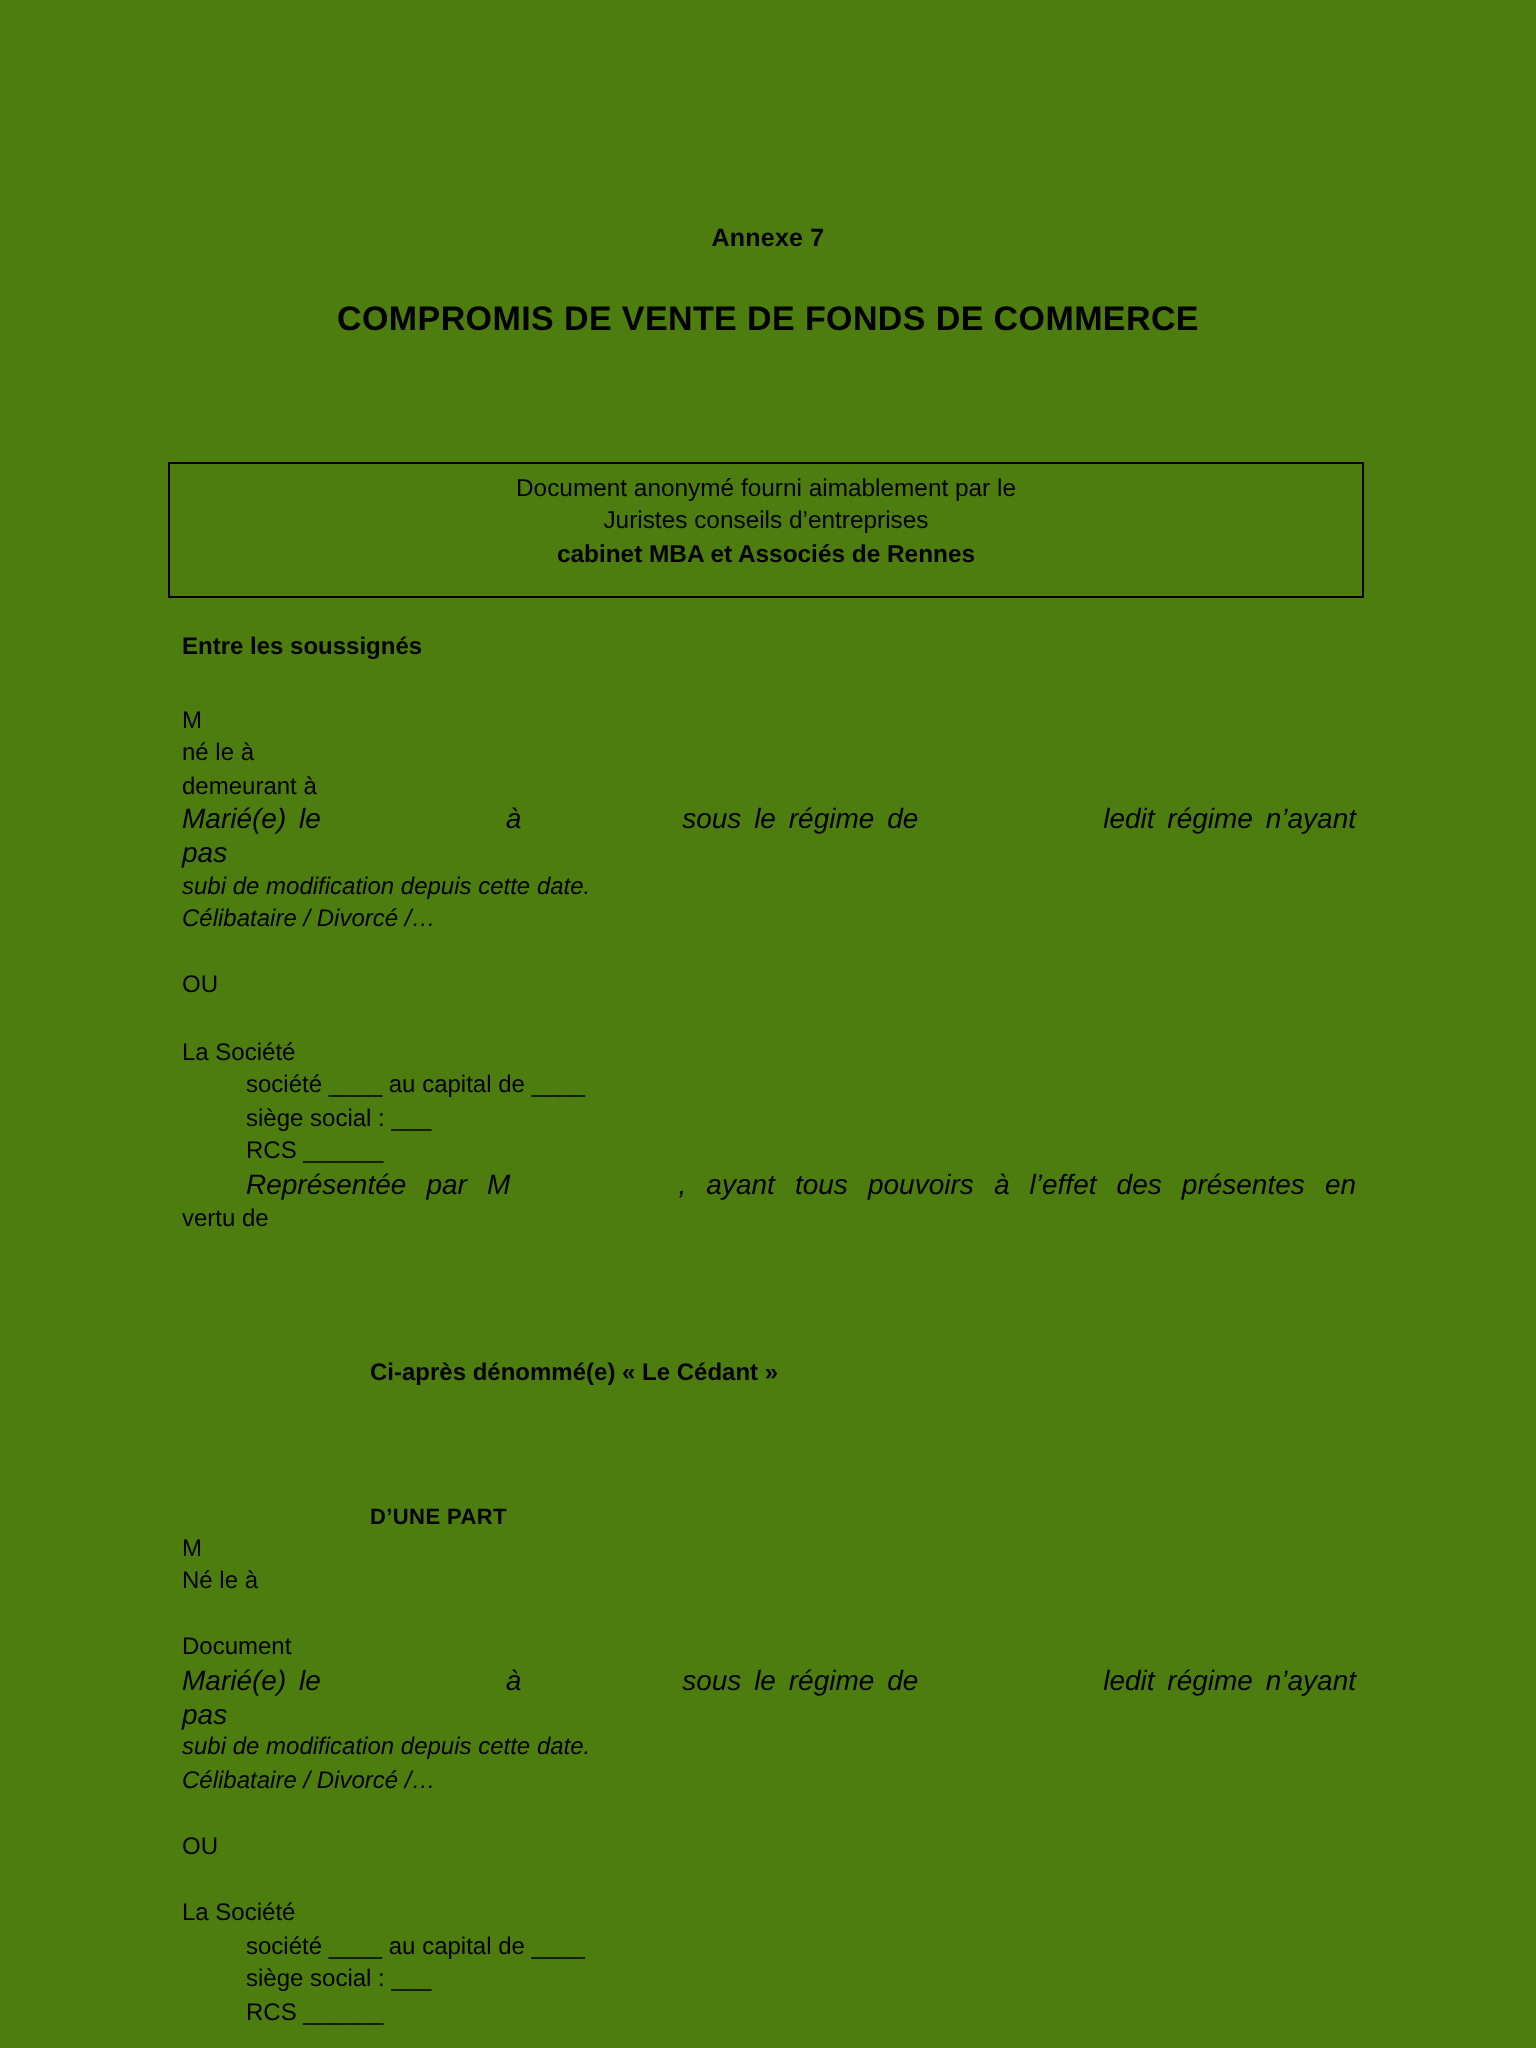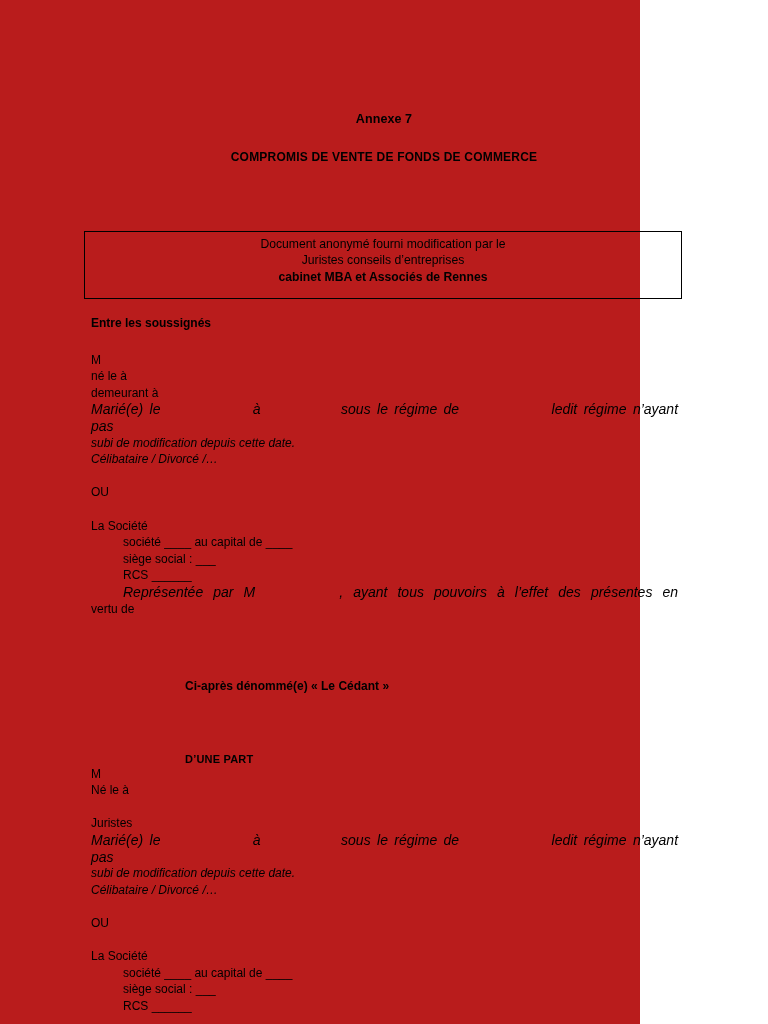--- a/index.html
+++ b/index.html
@@ -14,44 +14,44 @@
     position: relative;
     font-family: "Liberation Sans", sans-serif;
     color: #000000;
     overflow: hidden;
   }
 
   .page {
     position: absolute;
     left: 0;
     top: 0;
-    width: 640px;
+    width: 768px;
     height: 1024px;
-    background: #b91c1c;
+    background: #4d7c0f;
   }
 
   
   .annexe {
     position: absolute;
     left: 0;
     top: 112px;
     width: 768px;
     text-align: center;
     font-size: 12.5px;
     font-weight: bold;
     letter-spacing: 0.1px;
   }
 
   .doc-title {
     position: absolute;
     left: 0;
     top: 150px;
     width: 768px;
     text-align: center;
-    font-size: 12px;
+    font-size: 17px;
     font-weight: bold;
     letter-spacing: 0.2px;
     white-space: nowrap;
   }
 
   
   .credit-box {
     position: absolute;
     left: 84px;
     top: 231px;
@@ -115,21 +115,21 @@
 </head>
 <body>
 
 <div class="page">
 
   <div class="annexe">Annexe 7</div>
 
   <div class="doc-title">COMPROMIS DE VENTE DE FONDS DE COMMERCE</div>
 
   <div class="credit-box">
-    <div class="credit-line">Document anonymé fourni modification par le</div>
+    <div class="credit-line">Document anonymé fourni aimablement par le</div>
     <div class="credit-line">Juristes conseils d’entreprises</div>
     <div class="credit-line bold">cabinet MBA et Associés de Rennes</div>
   </div>
 
   <div class="content">
 
     <div class="ln bold">Entre les soussignés</div>
 
     <div class="spacer-lg"></div>
 
@@ -170,21 +170,21 @@
     <div class="spacer-sm"></div>
     <div class="spacer-sm"></div>
 
     <div class="small-caps-bold indent2">D’UNE PART</div>
 
     <div class="ln">M</div>
     <div class="ln">Né le    à</div>
 
     <div class="spacer-md"></div>
 
-    <div class="ln">Juristes</div>
+    <div class="ln">Document</div>
 
     <div class="justline italic">
       <span>Marié(e) le</span><span class="gap-wide"></span>
       <span>à</span><span class="gap-mid"></span>
       <span>sous le régime de</span><span class="gap-wide"></span>
       <span>ledit régime n’ayant pas</span>
     </div>
     <div class="ln italic">subi de modification depuis cette date.</div>
     <div class="ln italic">Célibataire / Divorcé /…</div>
 

